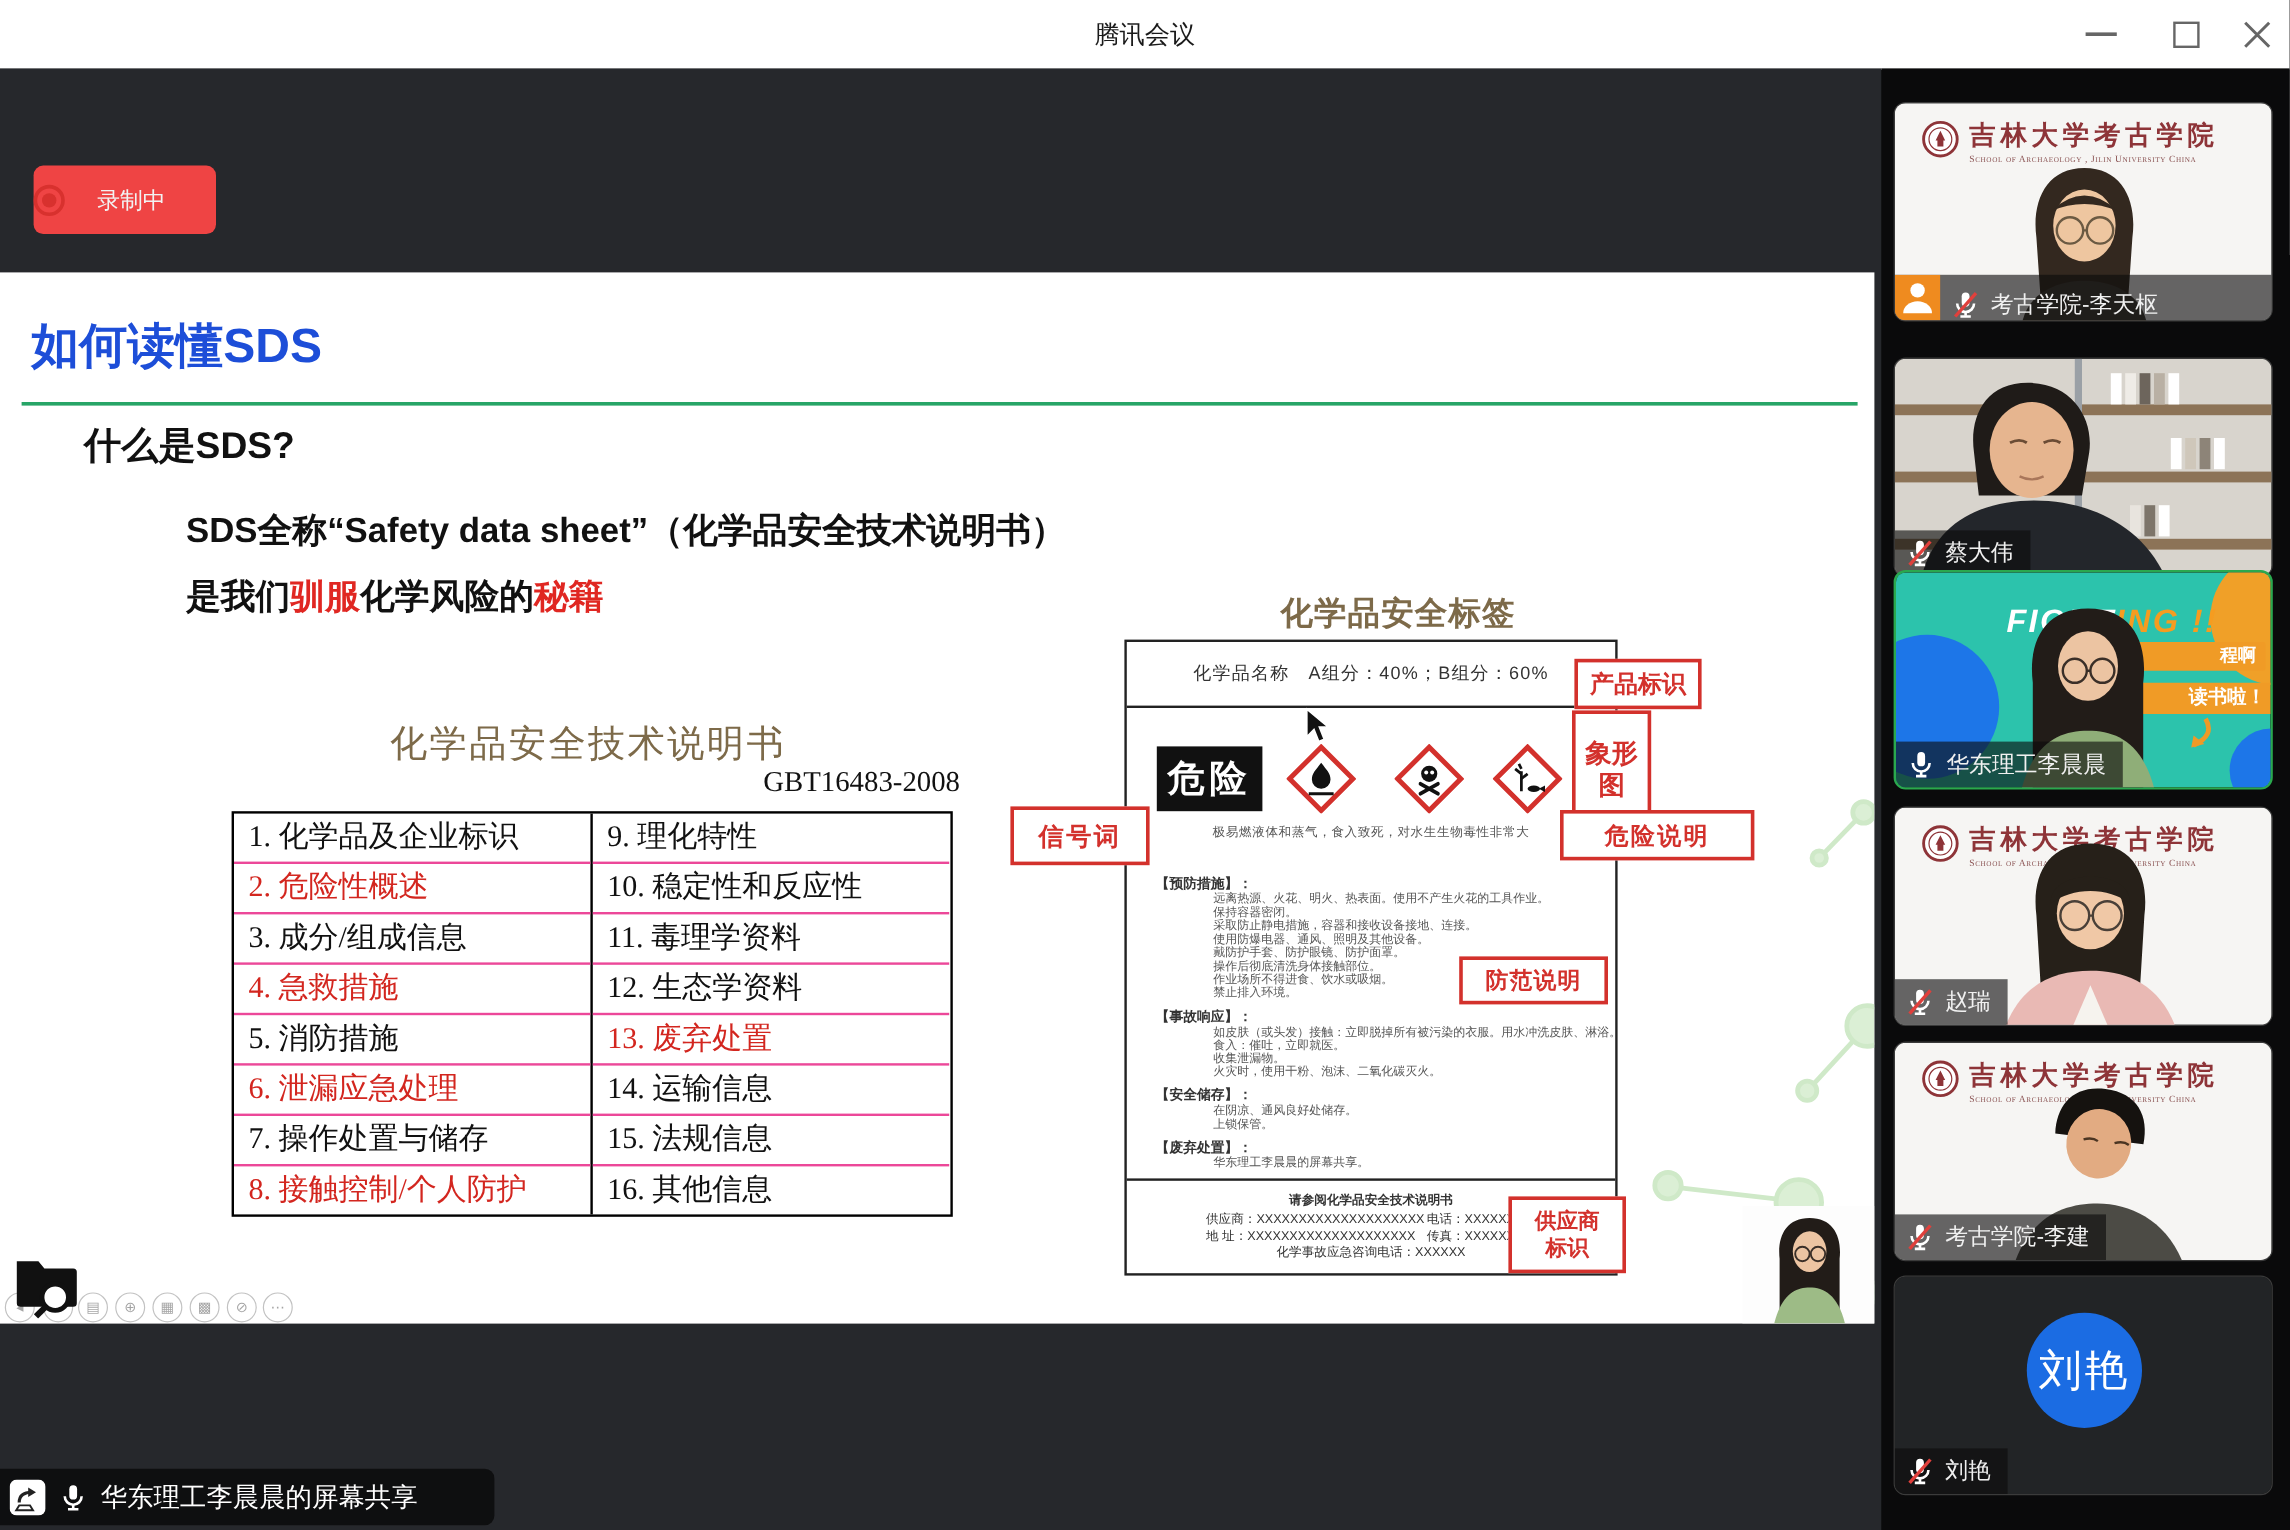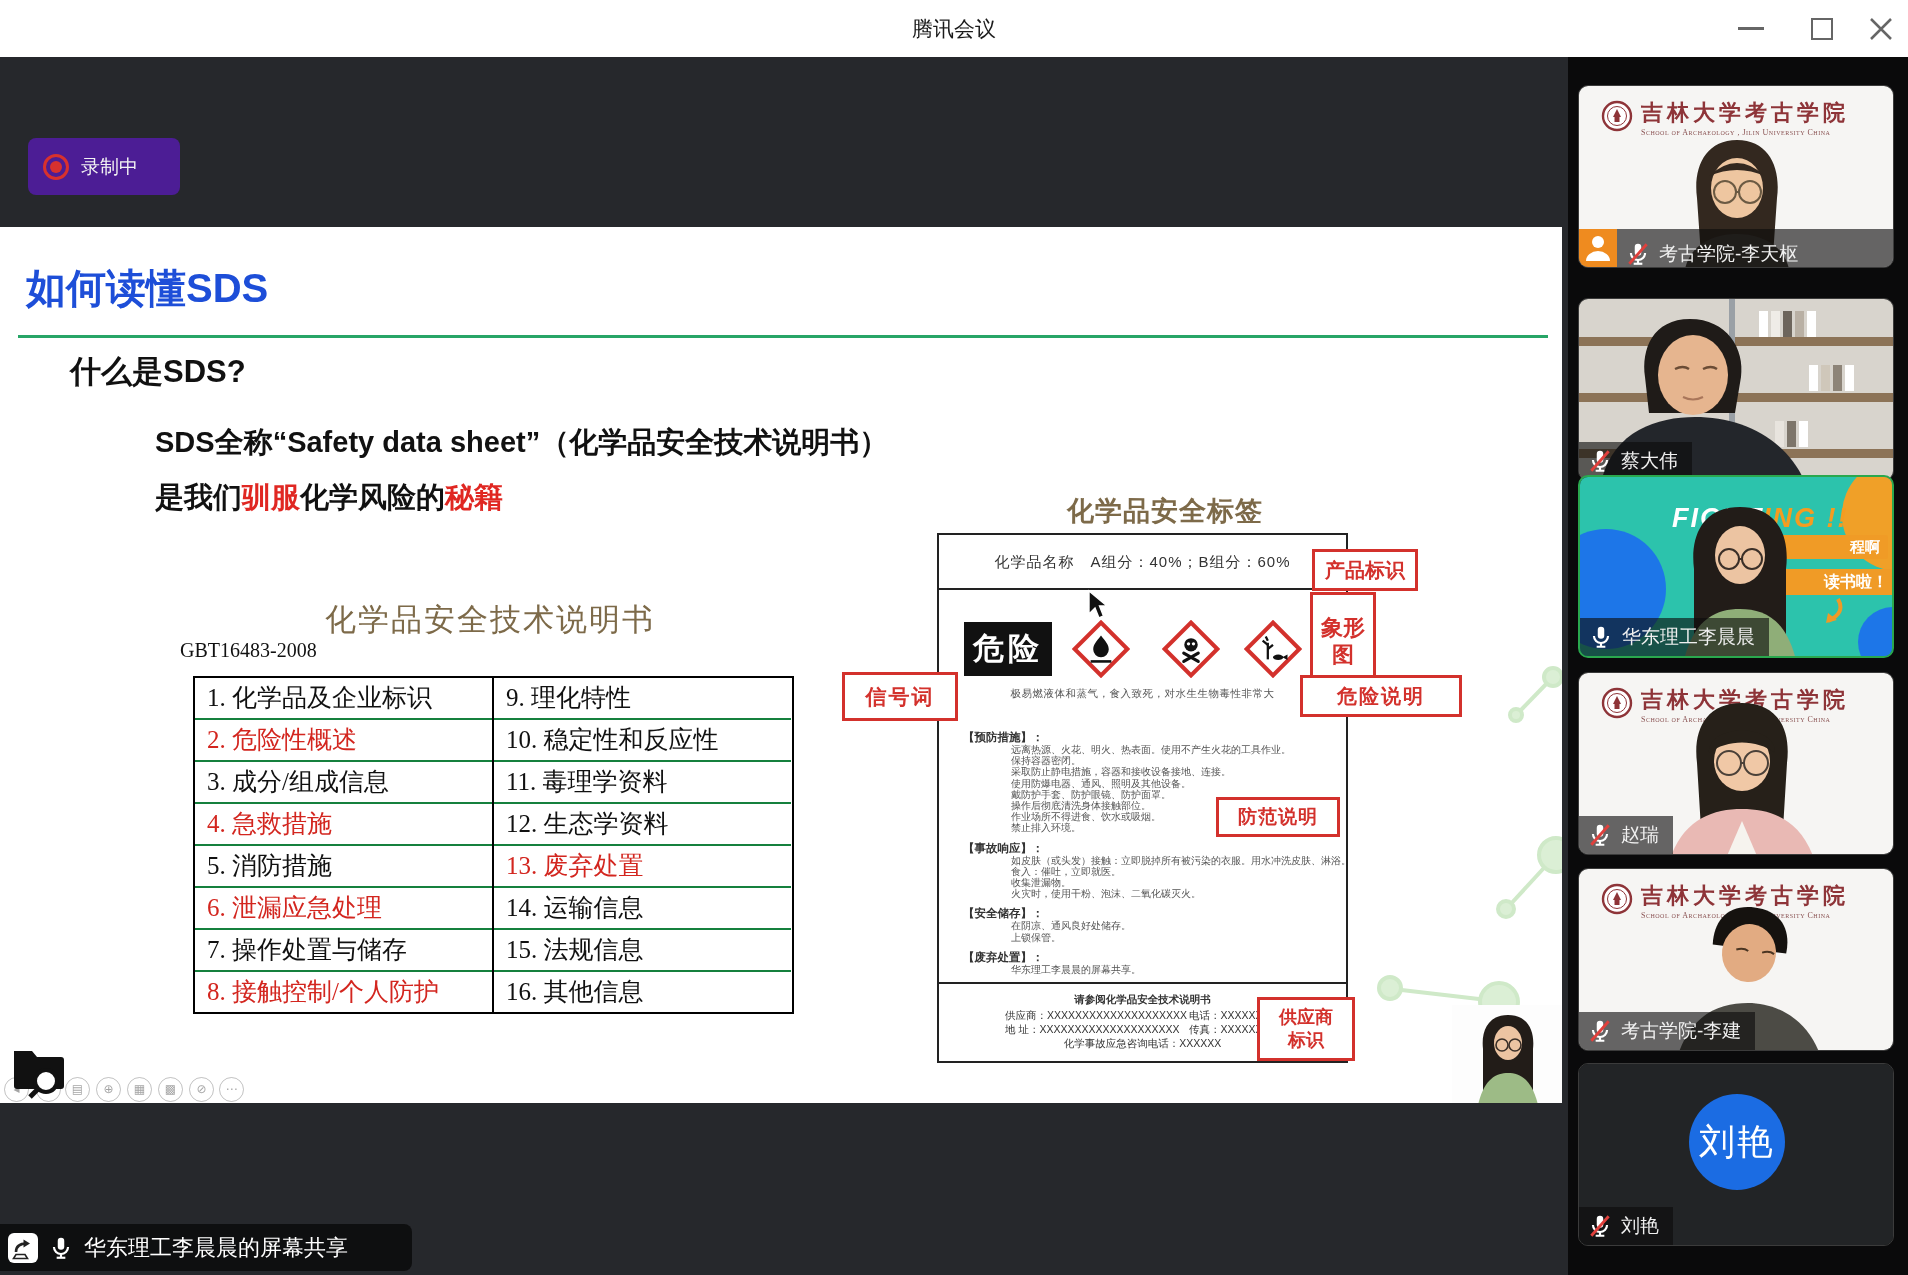--- a/index.html
+++ b/index.html
@@ -10,43 +10,43 @@
   
   #titlebar{left:0;top:0;width:1908px;height:57px;background:#ffffff;border-bottom:1px solid #e3e3e3;}
   #win-title{left:0;right:0;top:15px;text-align:center;font-size:21px;color:#1a1a1a;}
   .winbtn{top:0;height:57px;width:46px;cursor:pointer;}
   #btn-min{left:1728px;} #btn-max{left:1798px;} #btn-close{left:1858px;}
   #btn-min span{position:absolute;left:10px;top:27px;width:26px;height:3px;background:#666;}
   #btn-max span{position:absolute;left:13px;top:18px;width:18px;height:18px;border:2px solid #666;}
 
   
   #stage{left:0;top:57px;width:1568px;height:1218px;background:#26282c;}
-  #rec-badge{left:28px;top:81px;width:152px;height:57px;background:#4c1d95;border-radius:8px;
-             display:flex;align-items:center;gap:12px;padding-left:15px;box-sizing:border-box;}
+  #rec-badge{left:28px;top:81px;width:152px;height:57px;background:#ef4444;border-radius:8px;
+             display:flex;align-items:center;gap:27px;padding-left:0;box-sizing:border-box;}
   .rec-dot{width:20px;height:20px;border:3px solid #d8312e;border-radius:50%;position:relative;}
   .rec-dot::after{content:"";position:absolute;left:4px;top:4px;width:12px;height:12px;background:#d8312e;border-radius:50%;}
   #rec-label{color:#f2f2f2;font-size:19px;}
 
   
   #slide{left:0;top:170px;width:1562px;height:876px;background:#fff;overflow:hidden;}
   #slide-title{left:26px;top:34px;font-size:40px;font-weight:bold;color:#1d4ed8;}
   #slide-rule{left:18px;top:108px;width:1530px;height:3px;background:#27a567;}
   #slide-q{left:70px;top:124px;font-size:31px;font-weight:bold;color:#111;}
   #slide-l1{left:155px;top:196px;font-size:29px;font-weight:bold;color:#111;}
   #slide-l2{left:155px;top:251px;font-size:29px;font-weight:bold;color:#111;}
   .red-em{color:#e02722;}
 
   #tbl-title{left:180px;top:372px;width:620px;text-align:center;font-size:31px;font-weight:normal;
              color:#7d6a49;letter-spacing:2px;}
-  #tbl-sub{left:180px;top:412px;width:620px;text-align:left;font-size:20px;
+  #tbl-sub{left:180px;top:412px;width:620px;text-align:right;font-size:24px;
            font-family:"Liberation Serif","DejaVu Serif",serif;color:#111;}
   #sds-table{left:193px;top:449px;width:597px;border:2px solid #000;display:flex;background:#fff;}
   .sds-col{width:297px;}
   .sds-col.first{border-right:2px solid #000;}
-  .sds-cell{height:40px;line-height:40px;border-bottom:2px solid #15803d;padding-left:12px;
+  .sds-cell{height:40px;line-height:40px;border-bottom:2px solid #ec4899;padding-left:12px;
             font-family:"Liberation Serif","DejaVu Serif",serif;font-size:25px;color:#111;
             white-space:nowrap;overflow:hidden;}
   .sds-col .sds-cell:last-child{border-bottom:none;}
   .sds-cell.red{color:#d3261f;}
 
   #label-title{left:1020px;top:266px;width:290px;text-align:center;font-size:27px;font-weight:bold;
                color:#7d6a49;letter-spacing:1px;}
   #label-box{left:937px;top:306px;width:411px;height:530px;border:2px solid #222;background:#fff;box-sizing:border-box;}
   #label-product{left:0;top:0;width:100%;height:53px;line-height:53px;text-align:center;
                  font-size:15px;color:#333;letter-spacing:1px;}

